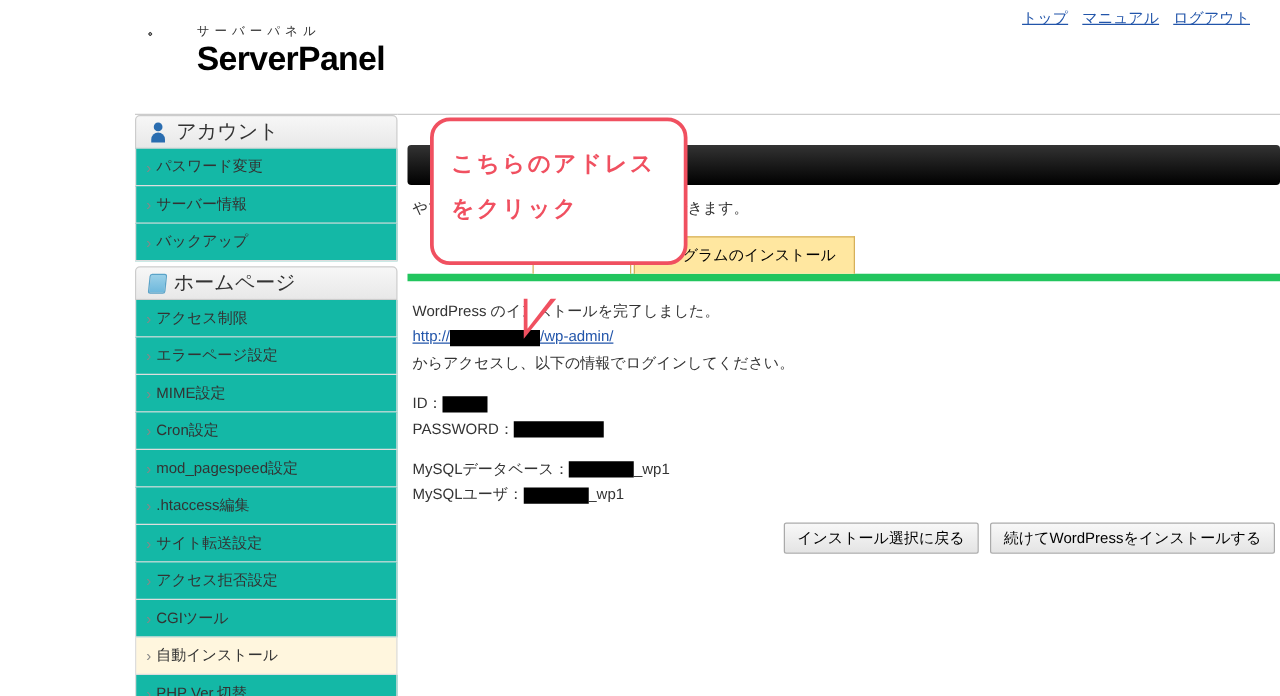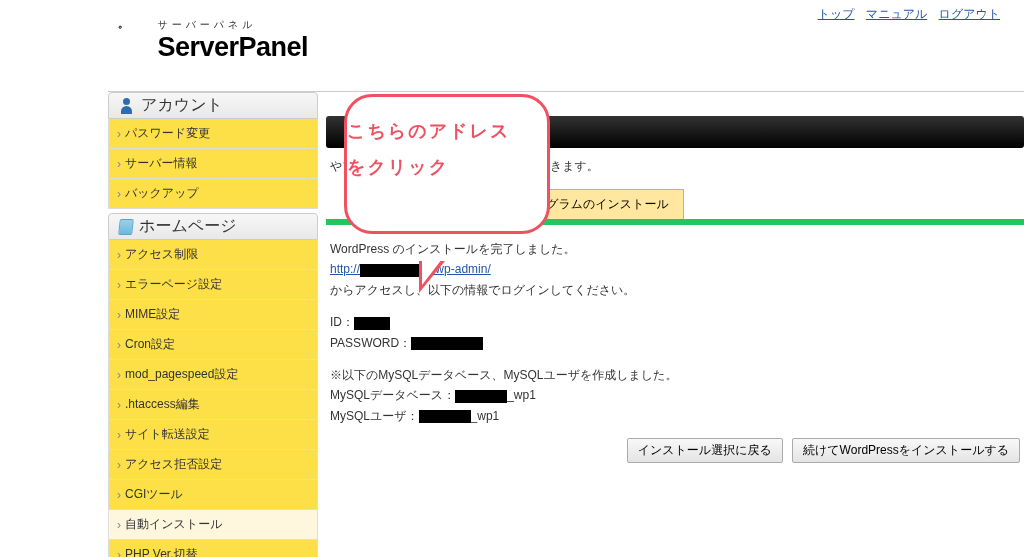--- a/index.html
+++ b/index.html
@@ -102,21 +102,21 @@
       border:1px solid #5aa3c8;
       border-radius:2px;
       transform: skewX(-6deg);
     }
     .menu-list {
       list-style: none;
     }
     .menu-list li {
       border: 1px solid #ddd;
       border-top: none;
-      background: #fde047;
+      background: #14b8a6;
     }
     .menu-list li.active {
       background: #fff6de;
     }
     .menu-list li a {
       display: flex;
       align-items: center;
       padding: 6px 8px;
       font-size: 12px;
       color: #333;
@@ -191,25 +191,25 @@
       border-radius: 2px;
       cursor: pointer;
       margin-left: 6px;
     }
 
     .callout {
       position: absolute;
       top: 94px;
       left: 344px;
       width: 206px;
-      height: 140px;
+      height: 118px;
       border: 3px solid #f05060;
-      border-radius: 28px;
+      border-radius: 16px;
       background: #fff;
-      padding: 16px 0;
+      padding: 16px 14px;
       font-size: 18px;
       font-weight: bold;
       color: #f05060;
       letter-spacing: 2px;
       line-height: 2;
       z-index: 50;
     }
     .callout-tail {
       position: absolute;
       left: 72px;
@@ -351,21 +351,20 @@
           </div>
           <div>からアクセスし、以下の情報でログインしてください。</div>
           <div style="height:12px;"></div>
           <div>
             <span>ID：</span><span class="blackout blk-sm"></span>
           </div>
           <div>
             <span>PASSWORD：</span><span class="blackout blk-lg"></span>
           </div>
           <div style="height:12px;"></div>
-          <div>※以下のMySQLデータベース、MySQLユーザを作成しました。</div>
           <div>
             <span>MySQLデータベース：</span><span class="blackout blk-md"></span><span>_wp1</span>
           </div>
           <div>
             <span>MySQLユーザ：</span><span class="blackout blk-md"></span><span>_wp1</span>
           </div>
         </div>
 
         <div class="btn-row">
           <button class="btn">インストール選択に戻る</button>

